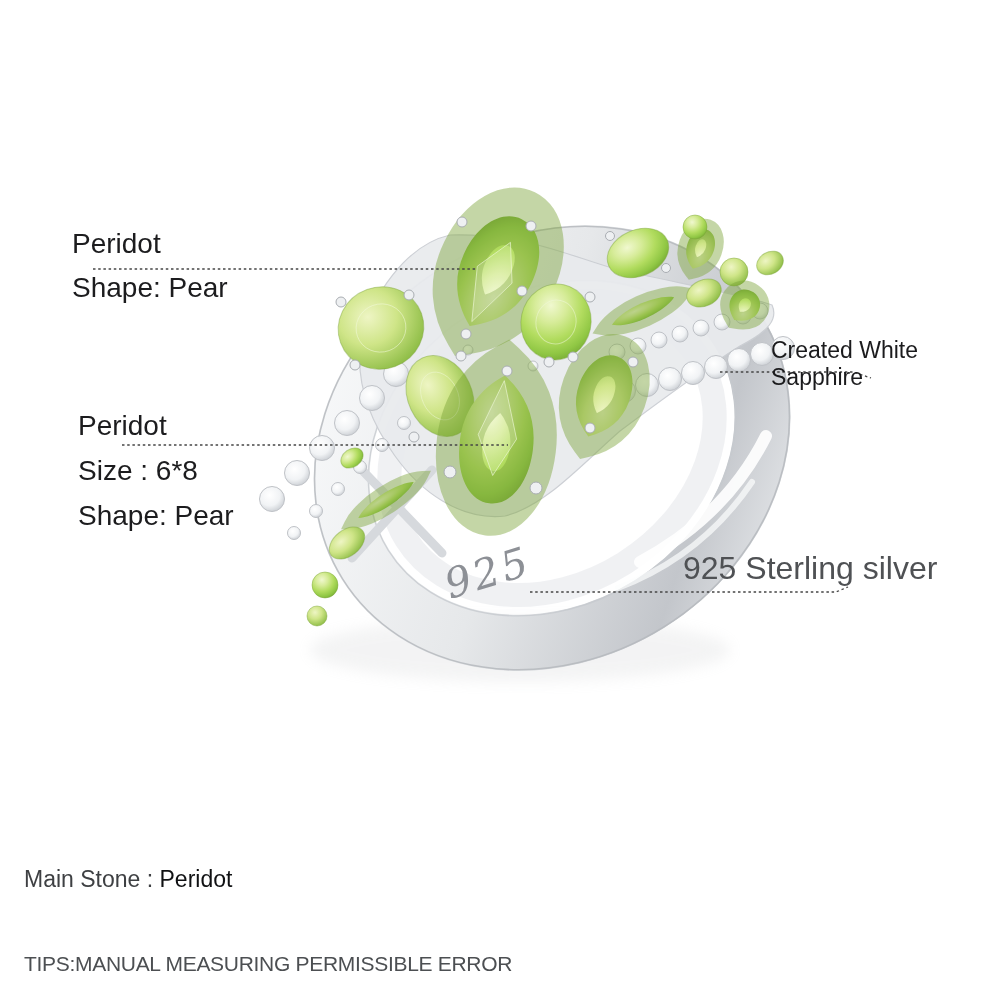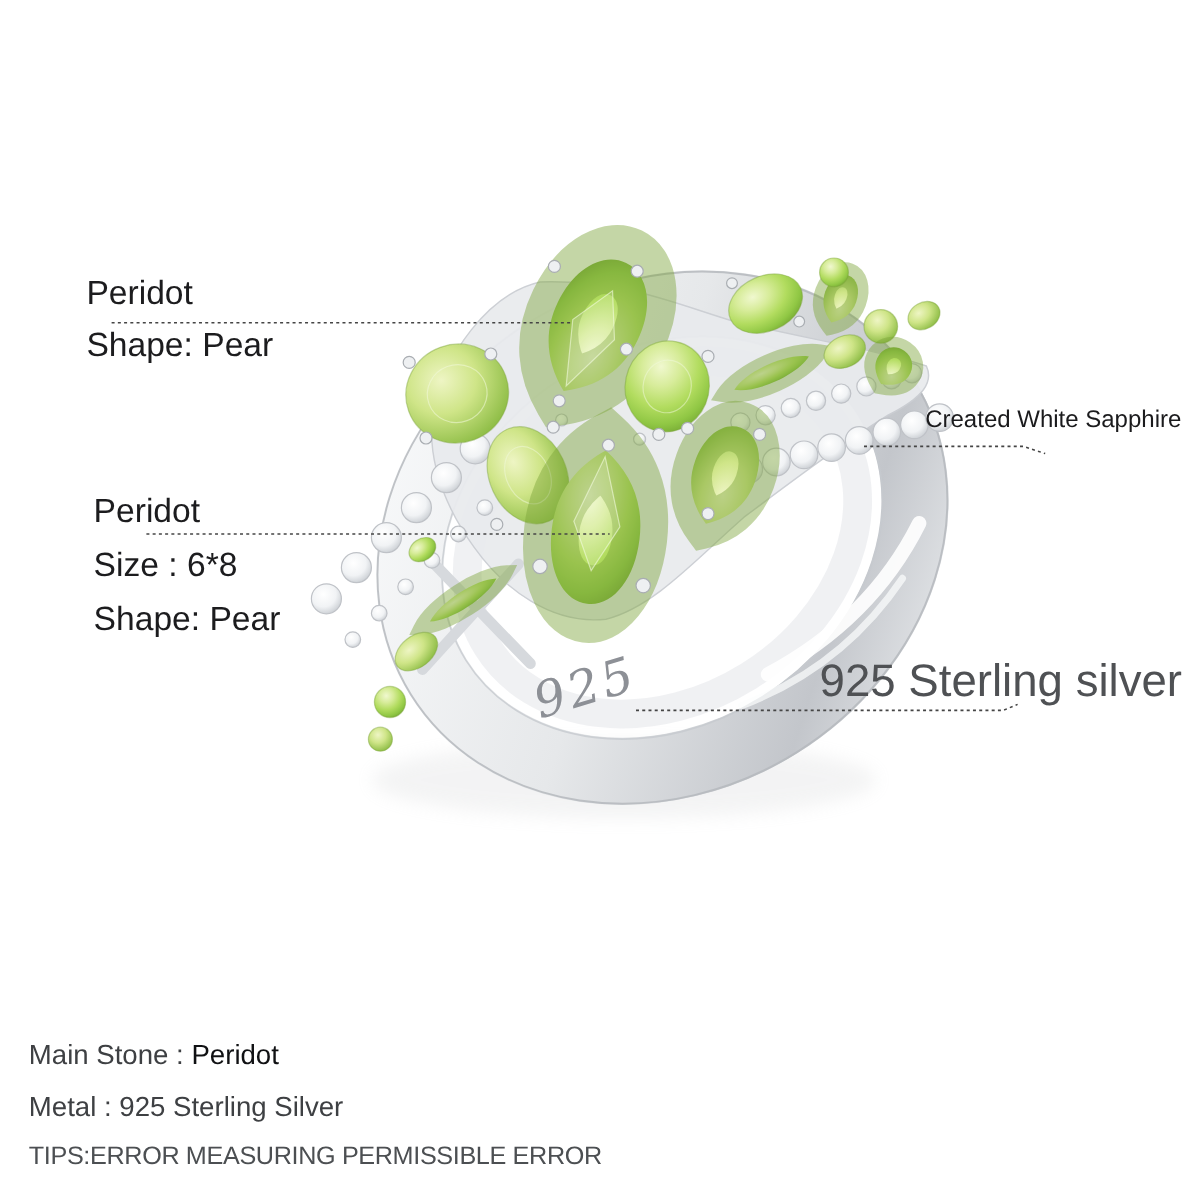--- a/index.html
+++ b/index.html
@@ -5,22 +5,22 @@
   html,body{margin:0;padding:0;background:#ffffff;}
   .stage{
     position:relative;width:1001px;height:1001px;background:#ffffff;overflow:hidden;
     font-family:"Liberation Sans","DejaVu Sans",sans-serif;
   }
   .stage svg{position:absolute;left:0;top:0;}
   .lbl{position:absolute;color:#1c1c1e;}
   .lbl .ln{display:block;}
   #lbl-stone1{left:72px;top:222px;font-size:28px;line-height:44px;}
   #lbl-stone2{left:78px;top:403px;font-size:28px;line-height:45px;}
-  #lbl-cws{left:771px;top:337px;font-size:20px;line-height:27px;color:#1b1b1d;}
-  #lbl-silver{left:683px;top:551px;font-size:38px;line-height:34px;color:#4f5154;}
+  #lbl-cws{left:771px;top:337px;font-size:23px;line-height:27px;color:#1b1b1d;}
+  #lbl-silver{left:683px;top:551px;font-size:32px;line-height:34px;color:#4f5154;}
   .footer-line{position:absolute;left:24px;white-space:nowrap;}
   #footer-1{top:866px;font-size:23px;color:#3e4043;text-align:right;}
   #footer-1 .val{color:#101113;}
   #footer-2{top:909px;font-size:23px;color:#3e4043;}
   #footer-3{top:952px;font-size:21px;letter-spacing:-0.3px;color:#4c4f52;}
 </style>
 </head>
 <body>
 
 <div class="stage">
@@ -231,16 +231,15 @@
     <span class="ln">Shape: Pear</span>
   </div>
 
   <div class="lbl" id="lbl-cws">Created White Sapphire</div>
 
   <div class="lbl" id="lbl-silver">925 Sterling silver</div>
 
   <div class="footer-line" id="footer-1">
     <span>Main Stone : </span><span class="val">Peridot</span>
   </div>
-  <div class="footer-line" id="footer-2">Metal : 925 Sterling Silver</div>
-  <div class="footer-line" id="footer-3">TIPS:ERROR MEASURING PERMISSIBLE ERROR</div>
+  <div class="footer-line" id="footer-3">TIPS:MANUAL MEASURING PERMISSIBLE ERROR</div>
 
 </div>
 
 </body></html>

